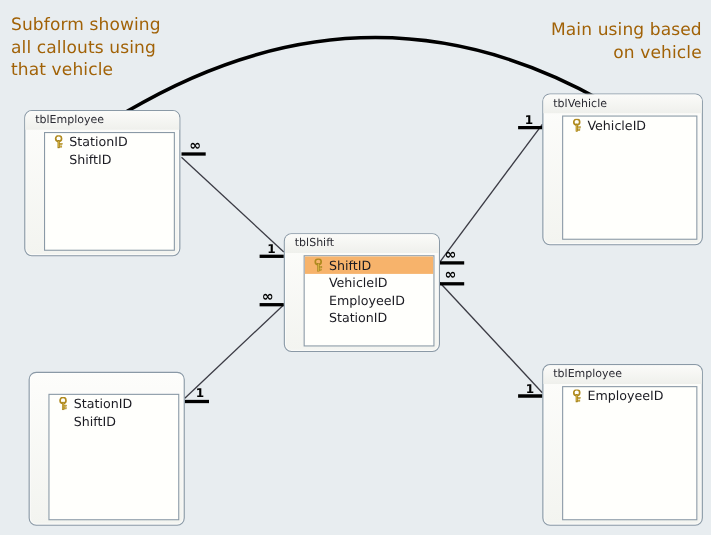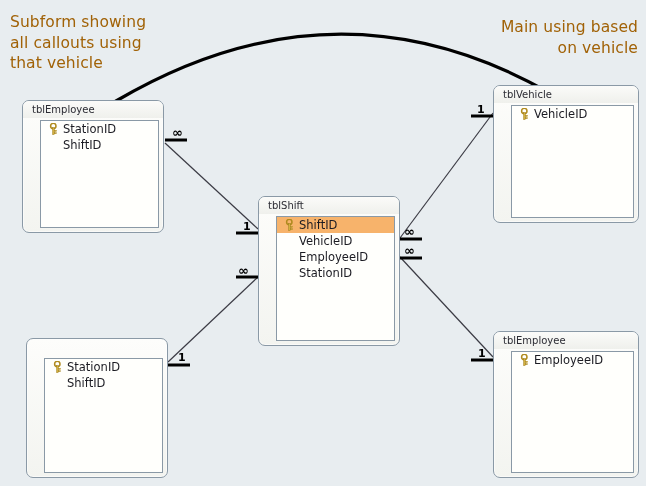--- a/index.html
+++ b/index.html
@@ -163,21 +163,21 @@
         <div class="tbl-title">tblVehicle</div>
         <div class="tbl-body">
           <div class="field"><svg class="key-icon" viewBox="0 0 11 12">
               <circle cx="5.3" cy="3" r="2.7" fill="none" stroke="#b08a1e" stroke-width="1.5"></circle>
               <rect x="4.6" y="4.6" width="1.6" height="7" fill="#d8b33f" stroke="#9c7c1c" stroke-width="0.5"></rect>
               <rect x="6.2" y="7.2" width="2.4" height="1.3" fill="#d8b33f" stroke="#9c7c1c" stroke-width="0.4"></rect>
               <rect x="6.2" y="9.6" width="2" height="1.2" fill="#d8b33f" stroke="#9c7c1c" stroke-width="0.4"></rect>
             </svg><span>VehicleID</span></div>
         </div>
       </div>
-      <div class="tbl" style="left: 258px; top: 196px; width: 142px; height: 150px;">
+      <div class="tbl" style="left: 258px; top: 212px; width: 142px; height: 108px;">
         <div class="tbl-title">tblShift</div>
         <div class="tbl-body">
           <div class="field selected"><svg class="key-icon" viewBox="0 0 11 12">
               <circle cx="5.3" cy="3" r="2.7" fill="none" stroke="#b08a1e" stroke-width="1.5"></circle>
               <rect x="4.6" y="4.6" width="1.6" height="7" fill="#d8b33f" stroke="#9c7c1c" stroke-width="0.5"></rect>
               <rect x="6.2" y="7.2" width="2.4" height="1.3" fill="#d8b33f" stroke="#9c7c1c" stroke-width="0.4"></rect>
               <rect x="6.2" y="9.6" width="2" height="1.2" fill="#d8b33f" stroke="#9c7c1c" stroke-width="0.4"></rect>
             </svg><span>ShiftID</span></div>
           <div class="field"><span>VehicleID</span></div>
           <div class="field"><span>EmployeeID</span></div>

